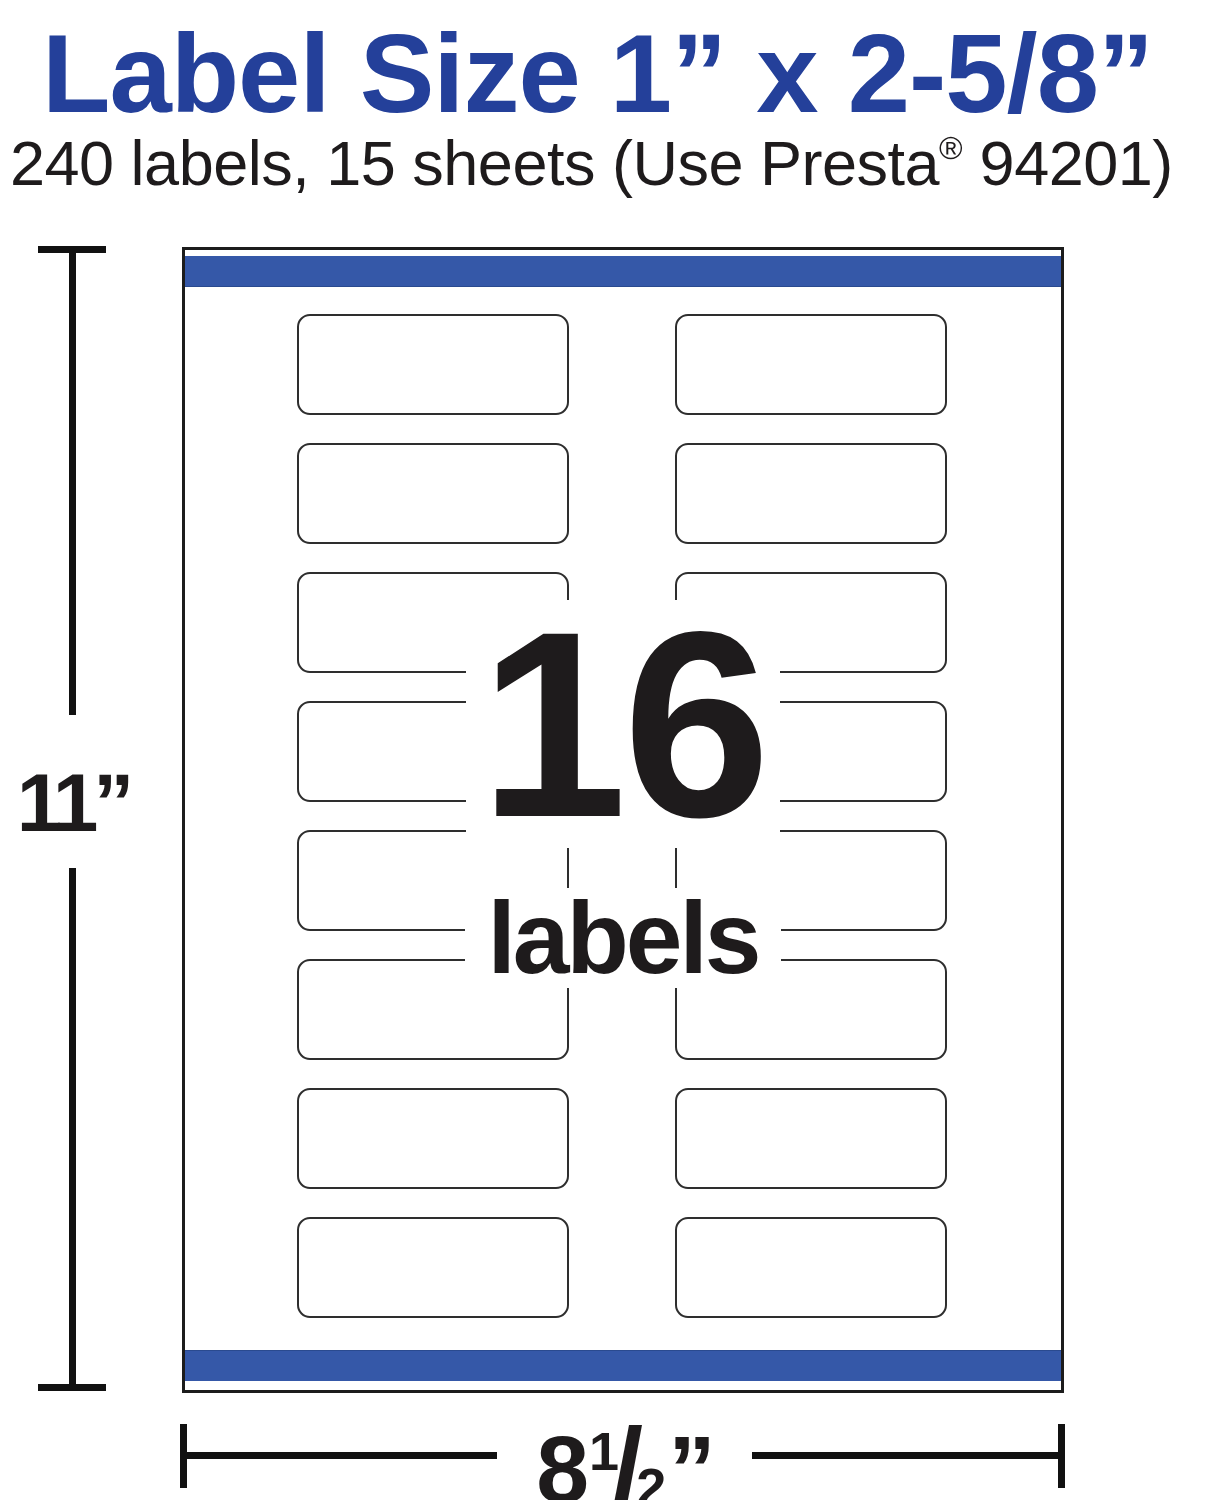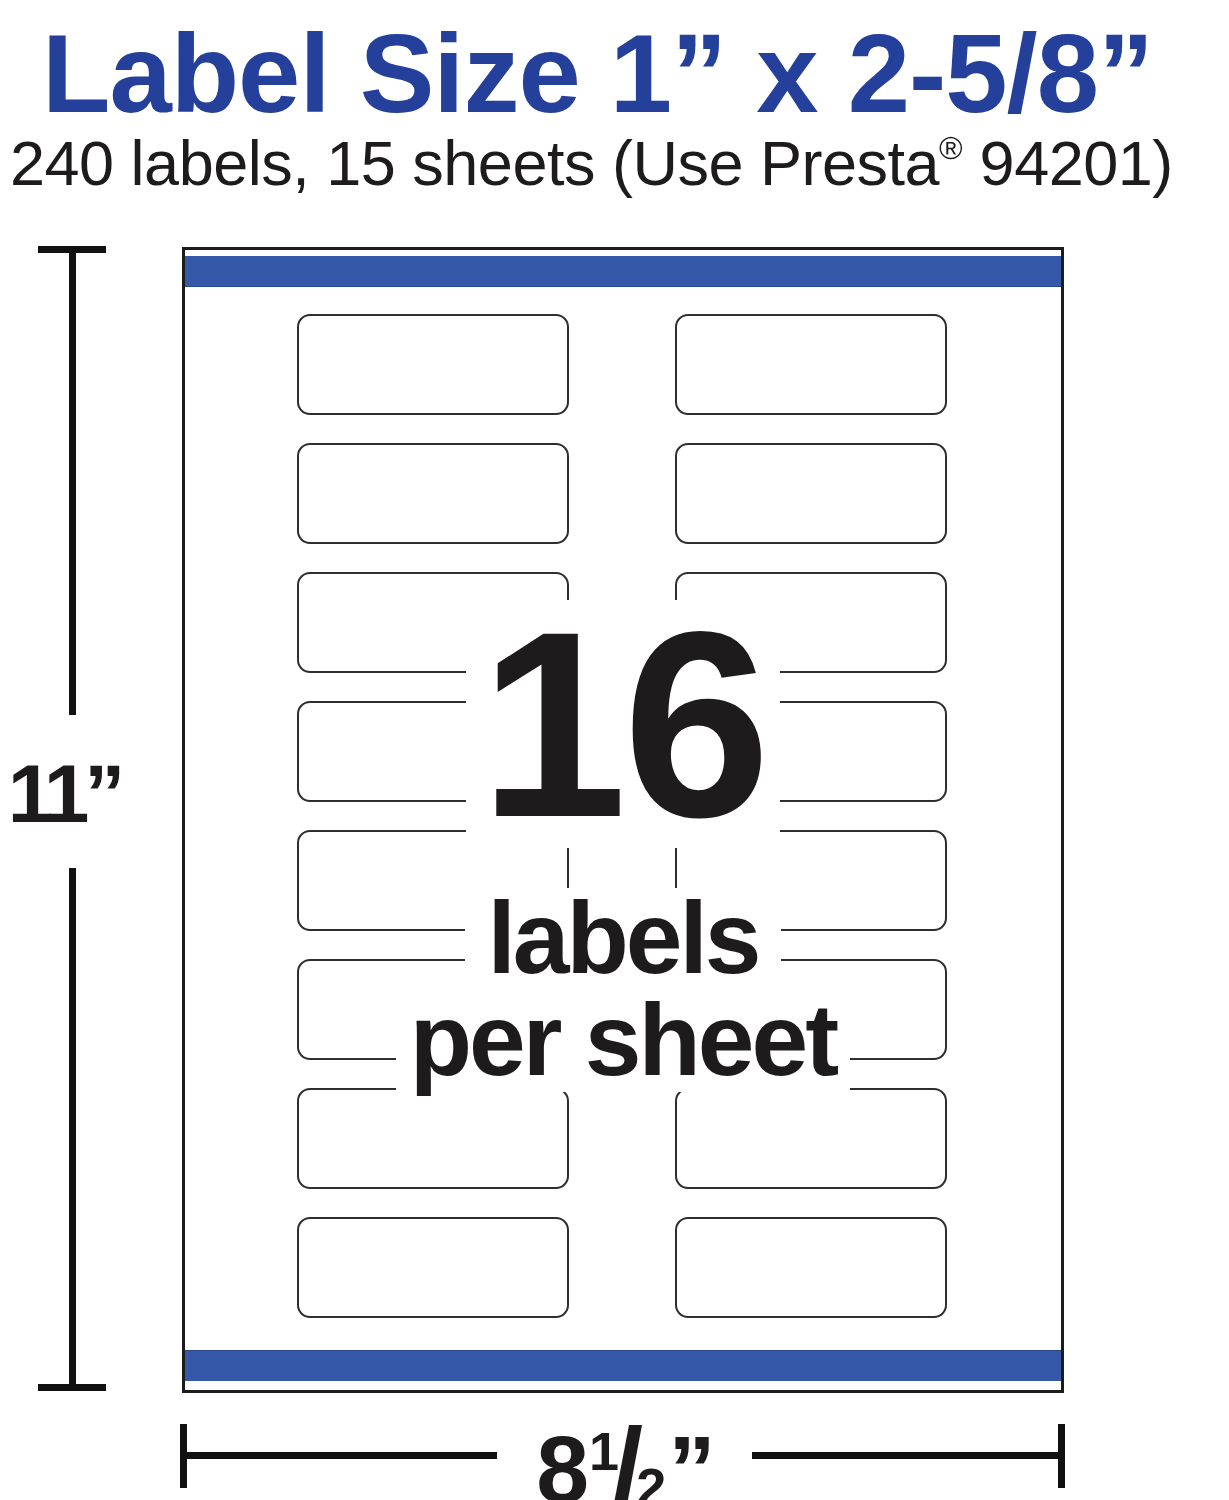--- a/index.html
+++ b/index.html
@@ -53,21 +53,21 @@
   .ov-word{font-size:102px;line-height:100px;letter-spacing:-3px;padding:0 22px;margin-top:40px;}
   .ov-word2{font-size:102px;line-height:104px;letter-spacing:-3px;padding:0 14px;}
   
   .dim{position:absolute;background:#111111;}
   
   .vcap-top{left:38px;top:246px;width:68px;height:7px;}
   .vcap-bottom{left:38px;top:1384px;width:68px;height:7px;}
   .vseg-upper{left:69px;top:251px;width:7px;height:464px;}
   .vseg-lower{left:69px;top:868px;width:7px;height:520px;}
   .vdim-label{
-    position:absolute;left:0px;top:750px;width:122px;margin:3px;
+    position:absolute;left:0px;top:750px;width:122px;margin:12px;
     font-size:82px;font-weight:bold;line-height:1;letter-spacing:-5px;
     text-align:center;color:var(--ink);white-space:nowrap;
   }
   
   .hcap-left{left:180px;top:1424px;width:7px;height:64px;}
   .hcap-right{left:1058px;top:1424px;width:7px;height:64px;}
   .hseg-left{left:187px;top:1452px;width:310px;height:7px;}
   .hseg-right{left:752px;top:1452px;width:308px;height:7px;}
   .hdim-label{
     position:absolute;left:505px;top:1408px;width:240px;margin:0;
@@ -105,21 +105,20 @@
         <div class="label-cell" style="top: 709px; left: 112px;"></div>
         <div class="label-cell" style="top: 709px; left: 490px;"></div>
         <div class="label-cell" style="top: 838px; left: 112px;"></div>
         <div class="label-cell" style="top: 838px; left: 490px;"></div>
         <div class="label-cell" style="top: 967px; left: 112px;"></div>
         <div class="label-cell" style="top: 967px; left: 490px;"></div>
       </div>
     <div class="overlay">
       <span class="ov-line ov-count">16</span>
       <span class="ov-line ov-word">labels</span>
-      <span class="ov-line ov-word2">per sheet</span>
     </div>
   </div>
 
   <div class="dim vcap-top"></div>
   <div class="dim vseg-upper"></div>
   <p class="vdim-label">11”</p>
   <div class="dim vseg-lower"></div>
   <div class="dim vcap-bottom"></div>
 
   <div class="dim hcap-left"></div>

